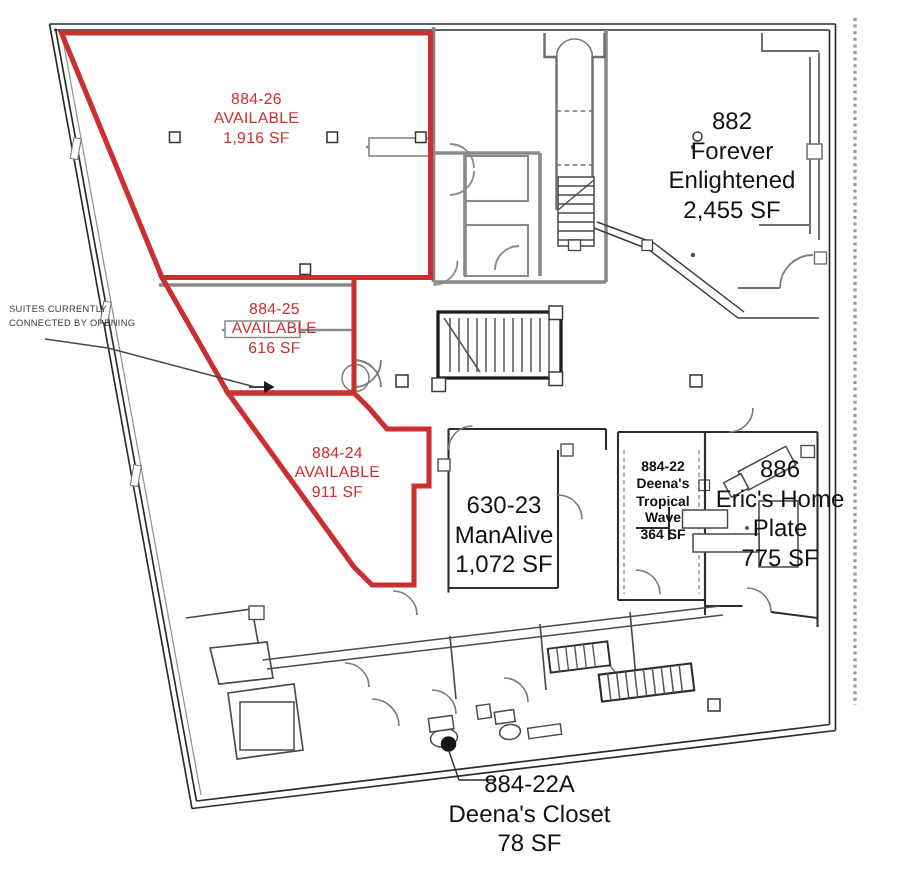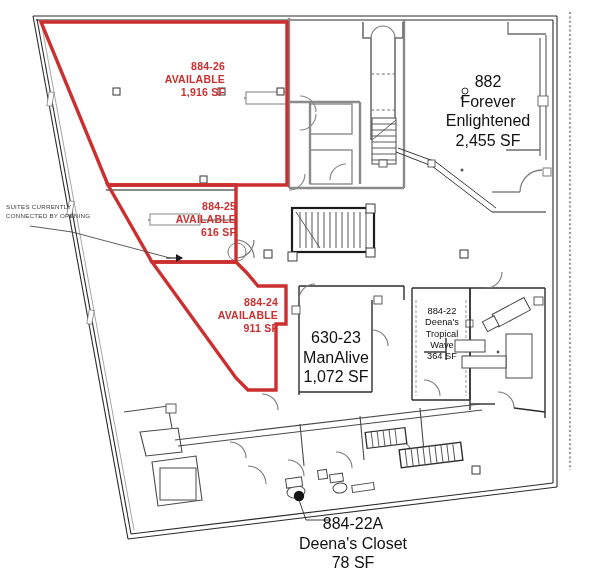--- a/index.html
+++ b/index.html
@@ -7,23 +7,23 @@
   body{
     width:601px;height:588px;
     font-family:"Liberation Sans", sans-serif;
     overflow:hidden;position:relative;
   }
   #plan-root{position:relative;width:601px;height:588px;background:#fff;}
   svg.plan{position:absolute;left:0;top:0;width:601px;height:588px;display:block;}
 
   
   .lbl{position:absolute;text-align:center;line-height:1.22;white-space:pre-line;}
-  .lbl-red{color:#cc2f2f;font-weight:bold;font-size:10.5px;letter-spacing:.2px;text-align:right;}
+  .lbl-red{color:#cc2f2f;font-weight:normal;font-size:10.5px;letter-spacing:.2px;}
   .lbl-blk{color:#111111;font-size:16px;font-weight:normal;}
-  .lbl-blk-sm{color:#111111;font-size:9.3px;font-weight:normal;}
+  .lbl-blk-sm{color:#111111;font-size:9.3px;font-weight:bold;}
   .note{position:absolute;color:#3a3a3a;font-size:6.2px;letter-spacing:.25px;line-height:1.5;white-space:pre-line;text-align:left;}
 </style>
 </head>
 <body>
 
 <div id="plan-root">
 
   <svg class="plan" viewBox="0 0 601 588" xmlns="http://www.w3.org/2000/svg">
 
     <defs>
@@ -339,18 +339,22 @@
   <div class="lbl lbl-blk" style="left:292px; top:328px; width:88px;">630-23
 ManAlive
 1,072 SF</div>
 
   <div class="lbl lbl-blk-sm" style="left:414px; top:306px; width:56px;">884-22
 Deena's
 Tropical
 Wave
 364 SF</div>
 
+  <div class="lbl lbl-blk" style="left:470px; top:304px; width:100px;">886
+Eric's Home
+Plate
+775 SF</div>
 
   <div class="lbl lbl-blk" style="left:288px; top:514px; width:130px;">884-22A
 Deena's Closet
 78 SF</div>
 
 </div>
 
 </body></html>

